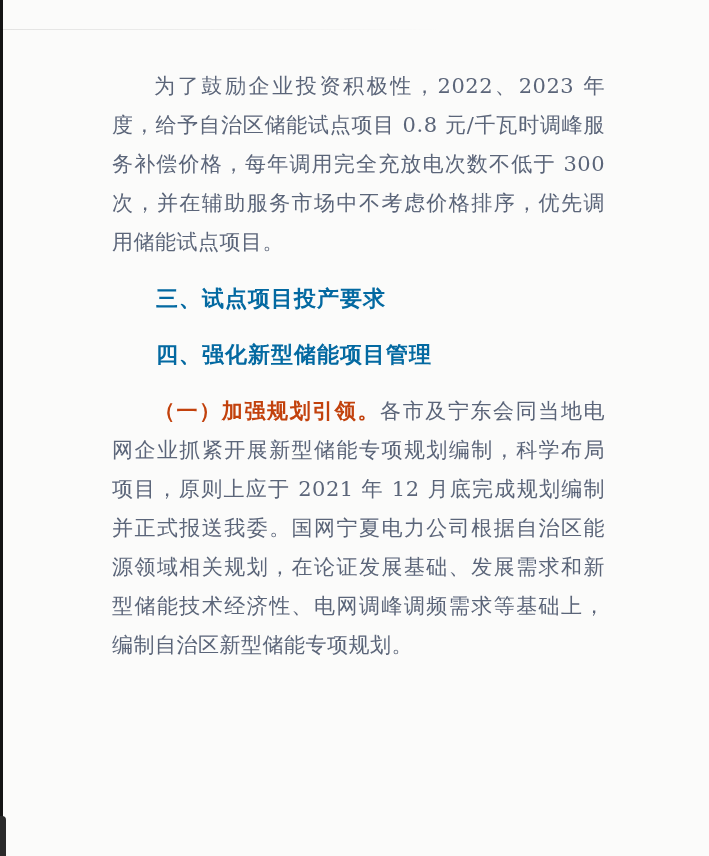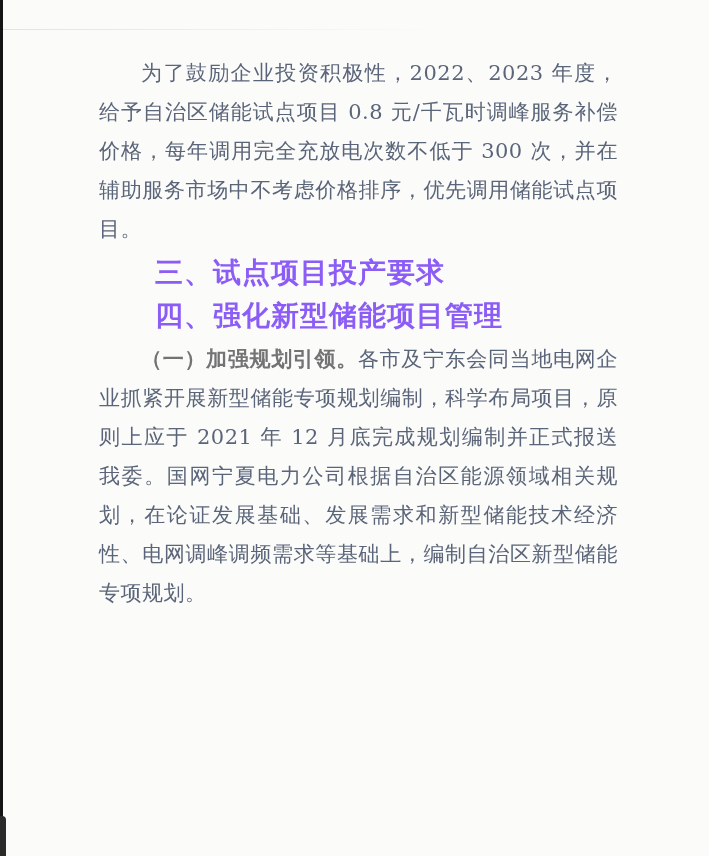--- a/index.html
+++ b/index.html
@@ -29,33 +29,33 @@
   .doc {
     position: absolute;
     left: 95px; top: 50px; width: 527px;
     color: #5b6579;
     font-size: 21px;
     line-height: 39px;
     text-align: justify;
     letter-spacing: 0.5px;
   }
   .doc p, .doc h2 {
-    margin: 4px;
+    margin: 17px;
     text-indent: 2em;
   }
   .doc h2 {
     font-family: "DejaVu Sans", "Liberation Sans", sans-serif;
     font-weight: bold;
-    font-size: 28px;
-    color: #8b5cf6;
+    font-size: 22px;
+    color: #0369a1;
     letter-spacing: 1px;
   }
   .lead {
     font-weight: bold;
-    color: #737373;
+    color: #c2410c;
   }
 </style>
 </head>
 <body>
 
 <div class="edge-strip"></div>
 <div class="edge-smudge"></div>
 <div class="crease"></div>
 
 <div class="doc">

